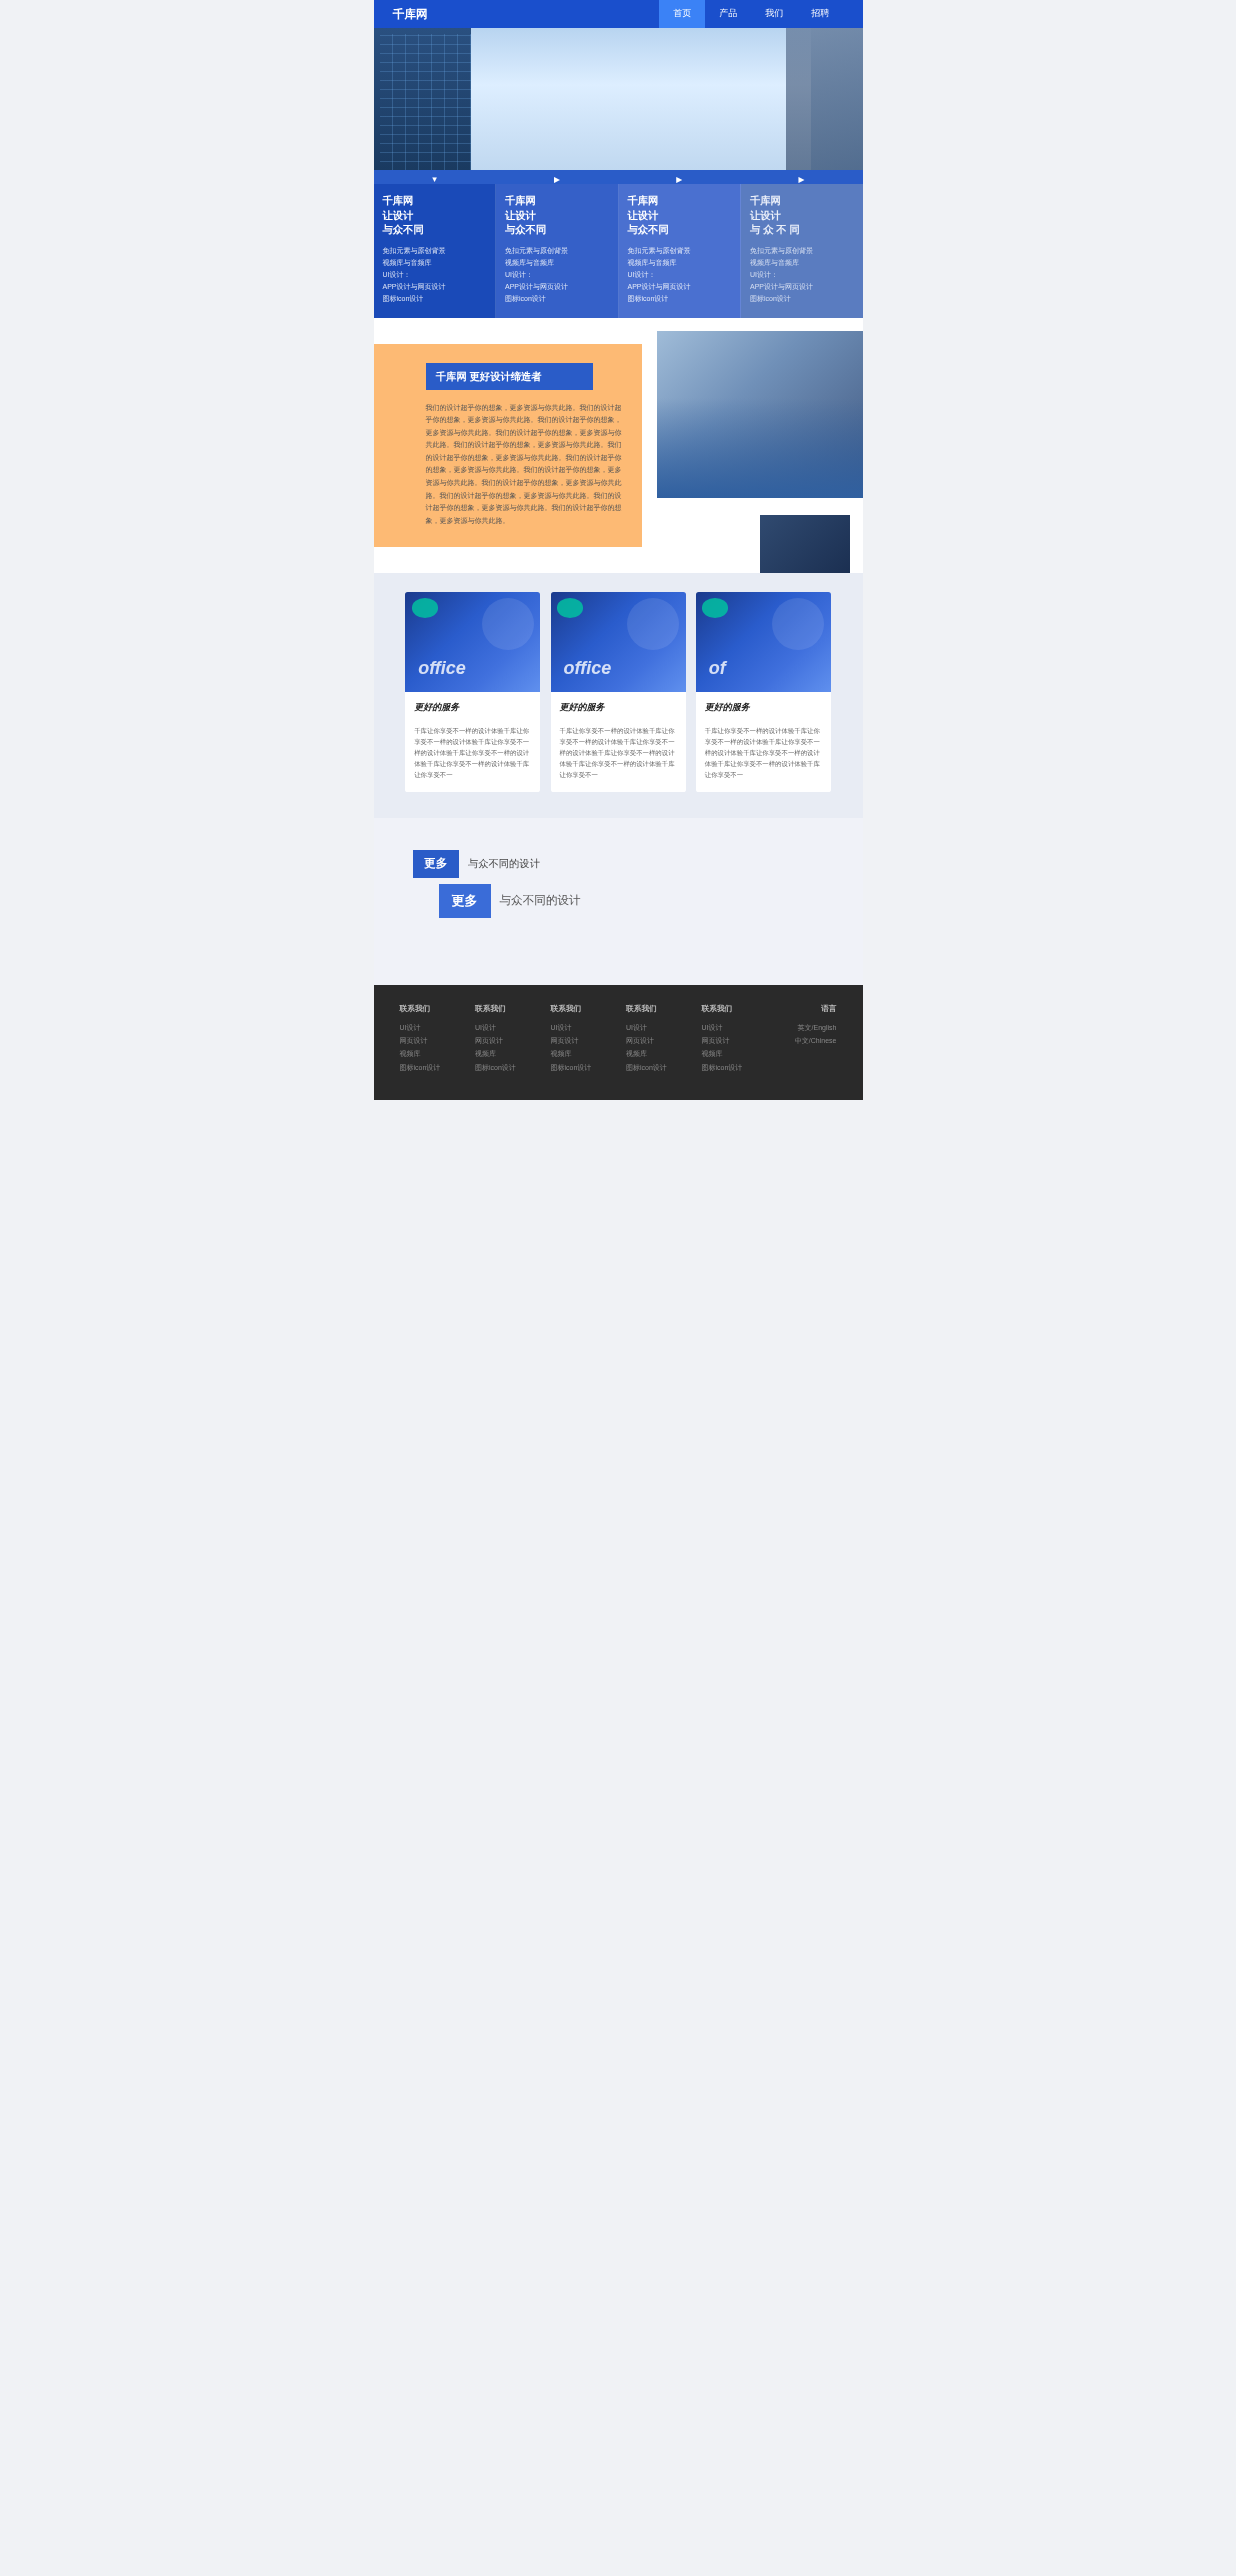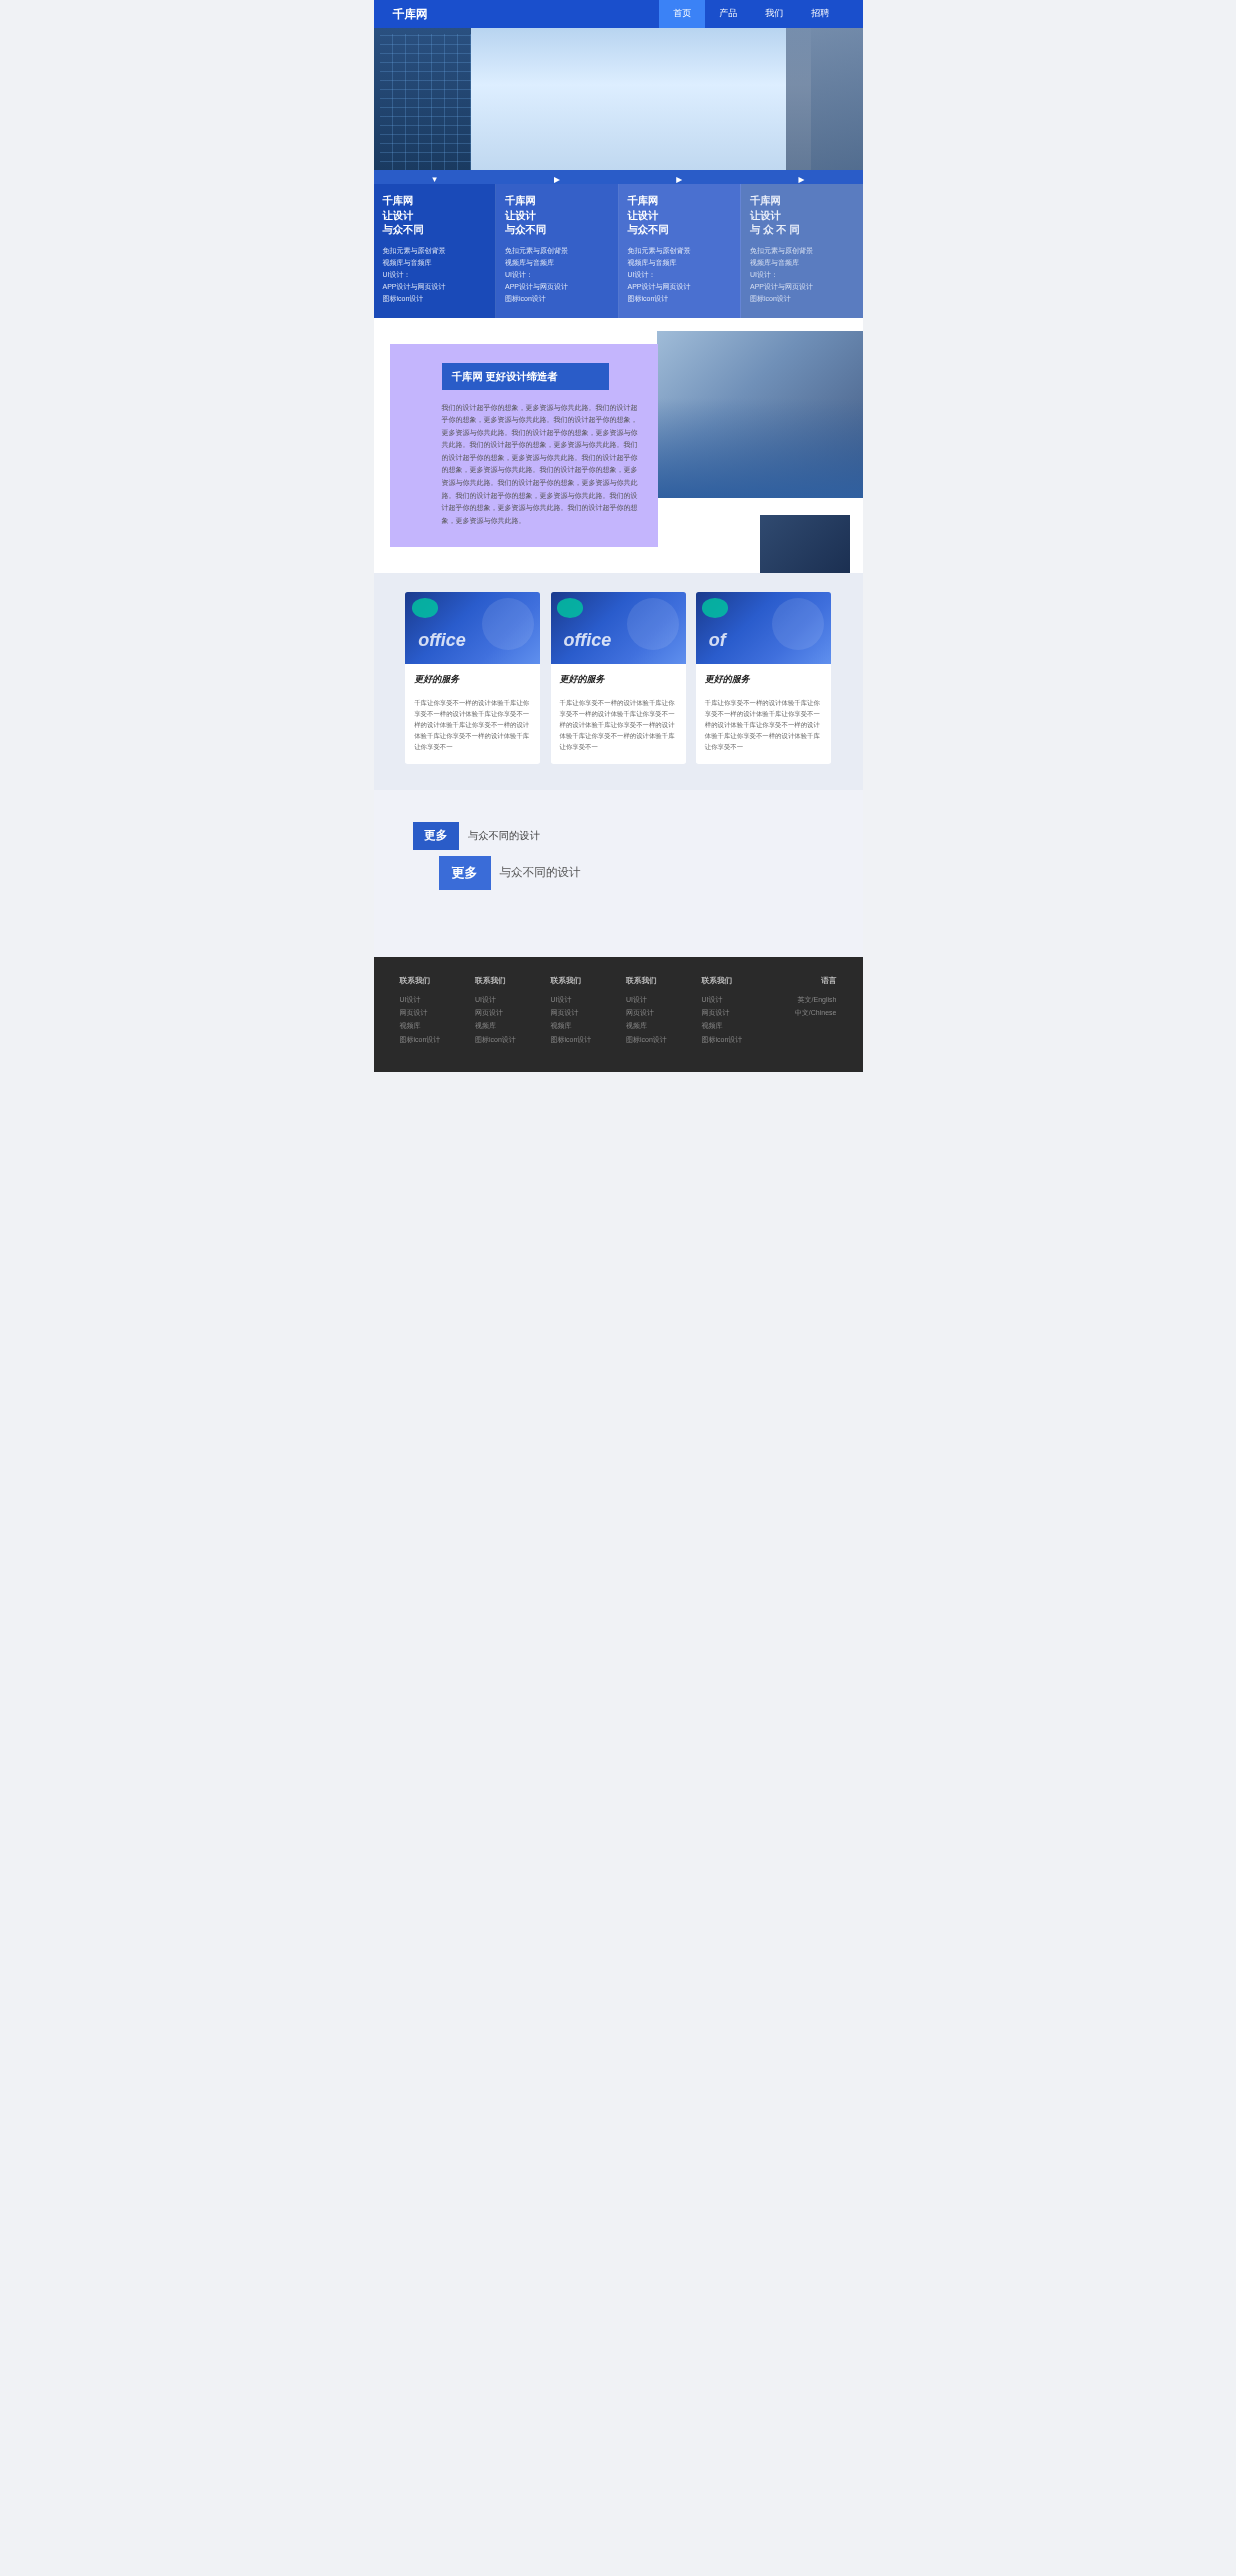--- a/index.html
+++ b/index.html
@@ -138,26 +138,25 @@
 
     
     .about-section {
       background: #fff;
       padding: 26px 0 26px 0;
       display: flex;
       position: relative;
       min-height: 180px;
     }
     .about-text-box {
-      background: #c4b5fd;
+      background: #fdba74;
       padding: 19.3px 19.3px 19.3px 52px;
       width: 55%;
       position: relative;
       z-index: 2;
-      margin-left: 16px;
     }
     .about-title-bar {
       background: #2a5cc8;
       color: #fff;
       font-size: 10.3px;
       font-weight: bold;
       padding: 6.4px 10.3px;
       margin-bottom: 11.6px;
       display: inline-block;
       width: 167px;
@@ -203,21 +202,21 @@
       justify-content: center;
     }
     .service-card {
       flex: 1;
       background: #fff;
       border-radius: 2.6px;
       overflow: hidden;
       max-width: 135px;
     }
     .service-card-img {
-      height: 72px;
+      height: 100px;
       background: linear-gradient(135deg, #1a3a8c 0%, #2a5ccc 40%, #4070dd 70%, #6090ee 100%);
       position: relative;
       overflow: hidden;
     }
     .service-card-img .office-text {
       position: absolute;
       bottom: 13px;
       left: 13px;
       color: rgba(255,255,255,0.8);
       font-size: 18px;

